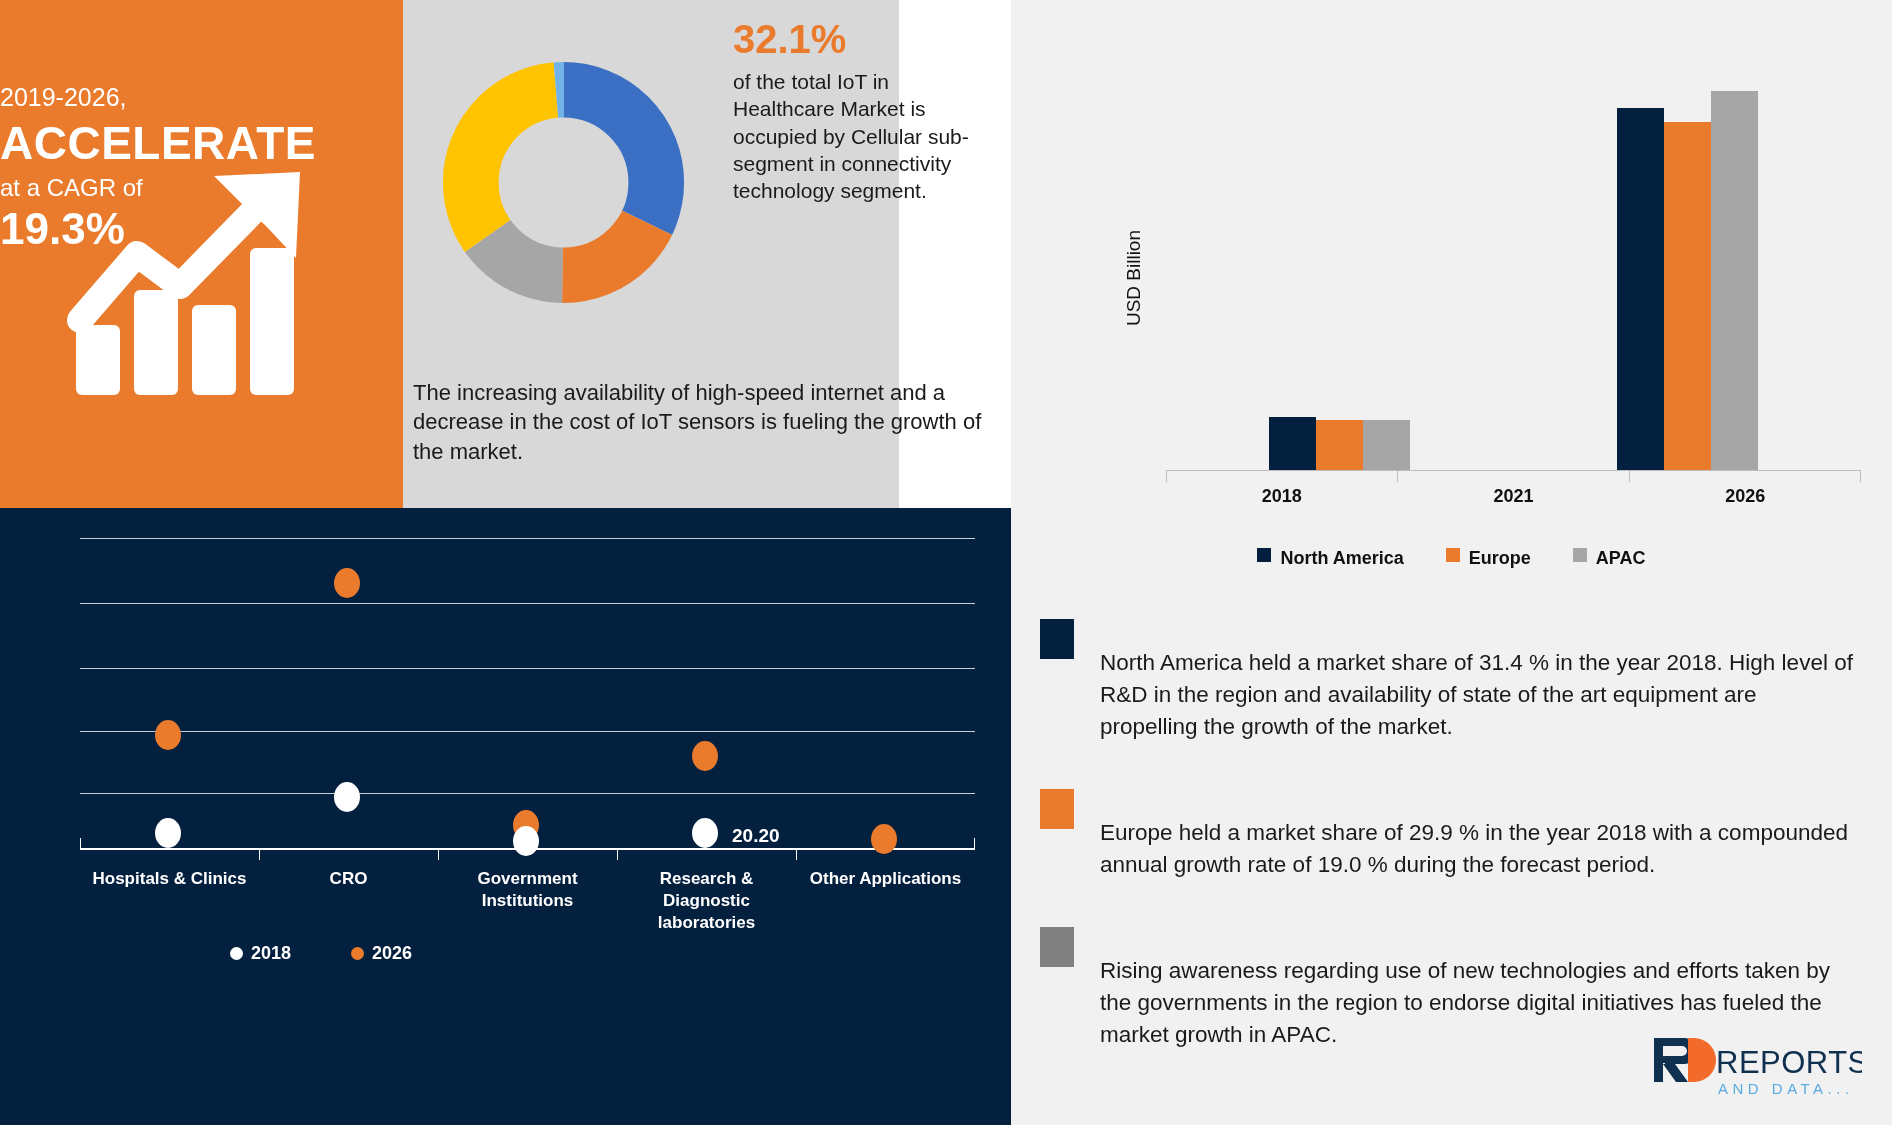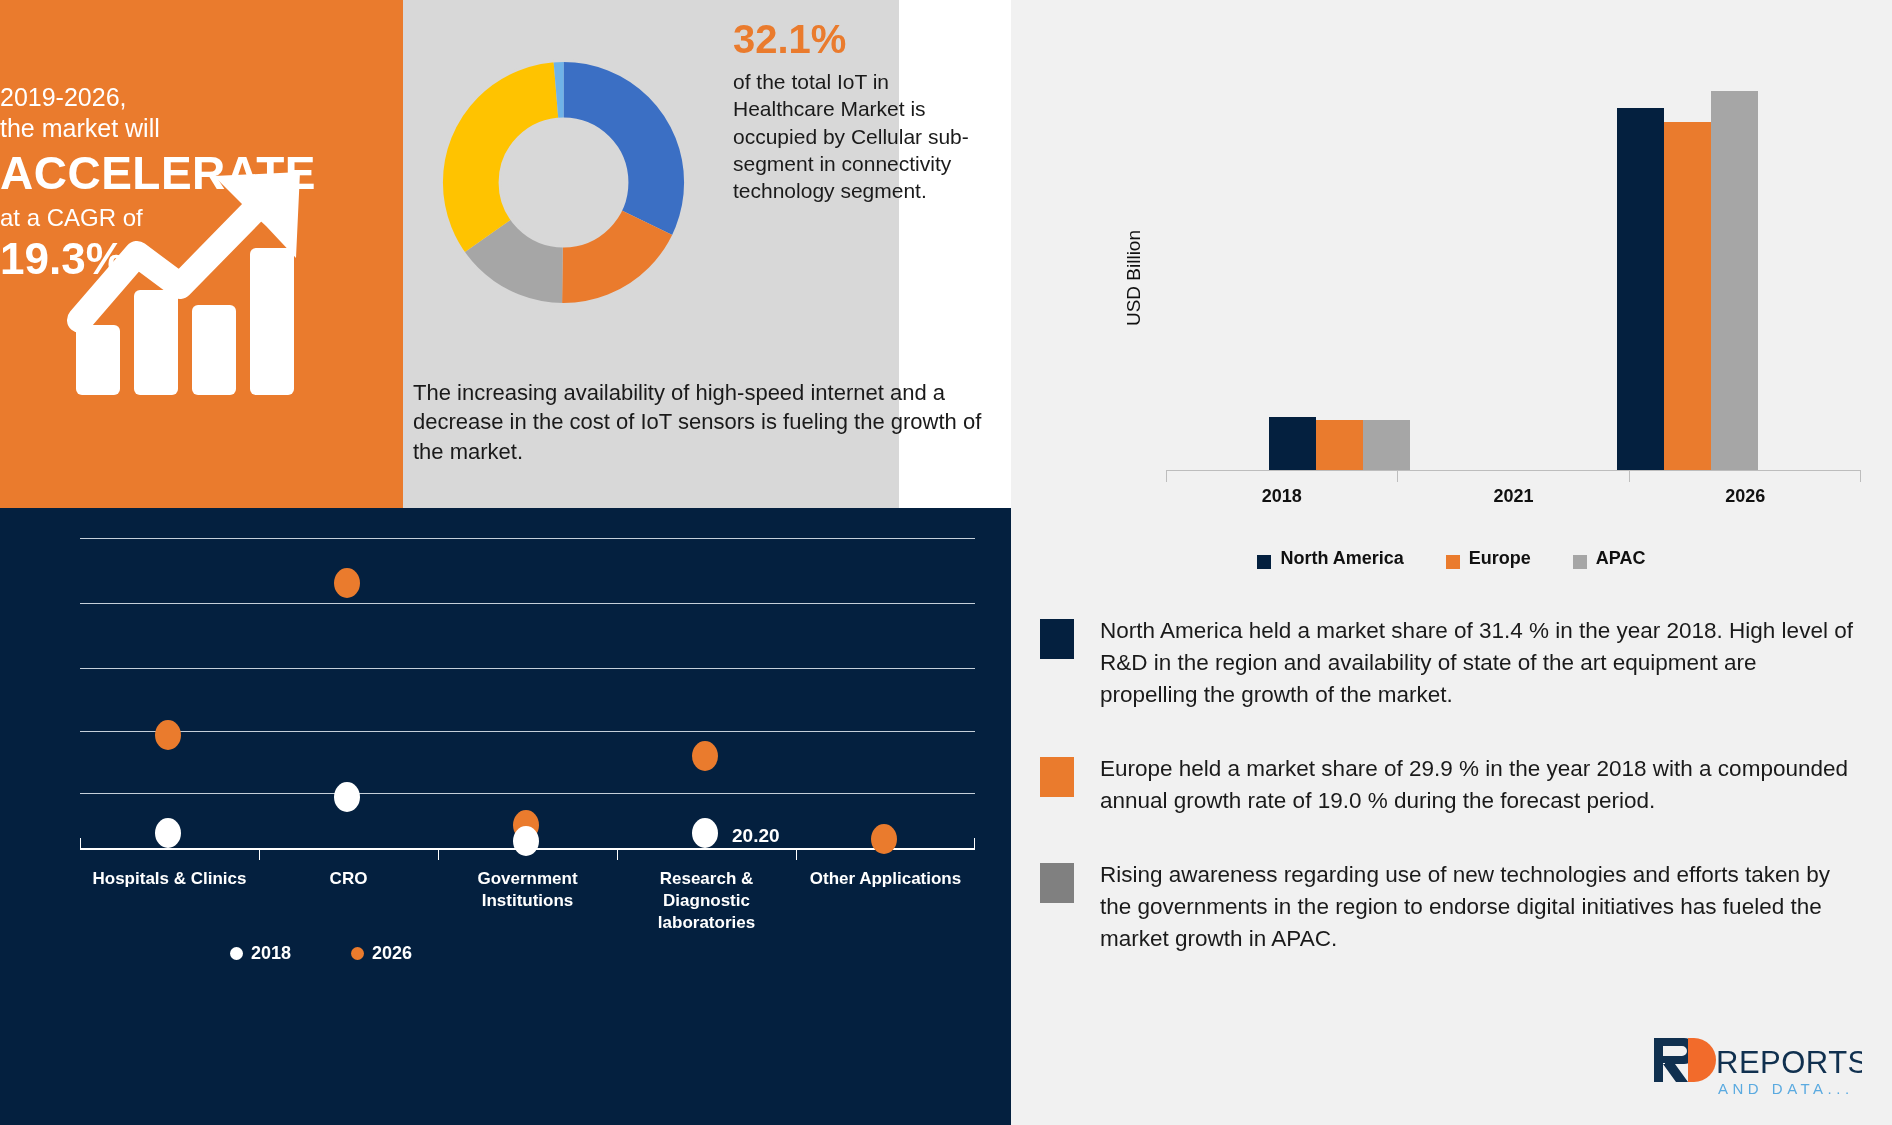--- a/index.html
+++ b/index.html
@@ -115,41 +115,40 @@
   }
   .xtick{position:absolute;bottom:33px;width:1px;height:11px;background:#bdbdbd;}
   .xlabels{
     position:absolute;left:0;bottom:8px;width:695px;display:flex;
   }
   .xlab{flex:1;text-align:center;font-size:18px;font-weight:700;color:#111;}
   .bar-legend{
     position:absolute;left:1011px;top:548px;width:881px;
     display:flex;justify-content:center;gap:42px;align-items:center;
   }
-  .bl-item{display:flex;align-items:flex-end;gap:9px;font-size:18px;font-weight:700;color:#111;}
+  .bl-item{display:flex;align-items:flex-start;gap:9px;font-size:18px;font-weight:700;color:#111;}
   .bl-swatch{width:14px;height:14px;}
 
   
   .right-bullets{position:absolute;left:1040px;top:615px;width:820px;}
   .rb{display:flex;gap:26px;margin-bottom:42px;}
   .rb-swatch{flex:0 0 auto;width:34px;height:40px;margin-top:4px;}
-  .rb-text{flex:1 1 auto;font-size:22.5px;color:#1a1a1a;line-height:1.42;}
+  .rb-text{flex:1 1 auto;font-size:22.5px;color:#1a1a1a;line-height:1.42;margin-top:32px;}
 
   
   .logo{position:absolute;left:1652px;top:1032px;width:210px;height:68px;}
 </style>
 </head>
 <body>
 
 <div class="page">
 
   <div class="q-orange">
     <div class="accel-text">
       <div class="accel-line1">2019-2026,</div>
-      <div class="accel-line2">the market will</div>
       <div class="accel-big">ACCELERATE</div>
       <div class="accel-line3">at a CAGR of</div>
       <div class="accel-pct">19.3%</div>
     </div>
 
     <svg class="growth-icon" viewBox="0 0 280 230">
 
       <rect x="14" y="155" width="44" height="70" rx="6" fill="#ffffff"></rect>
       <rect x="72" y="120" width="44" height="105" rx="6" fill="#ffffff"></rect>
       <rect x="130" y="135" width="44" height="90" rx="6" fill="#ffffff"></rect>

